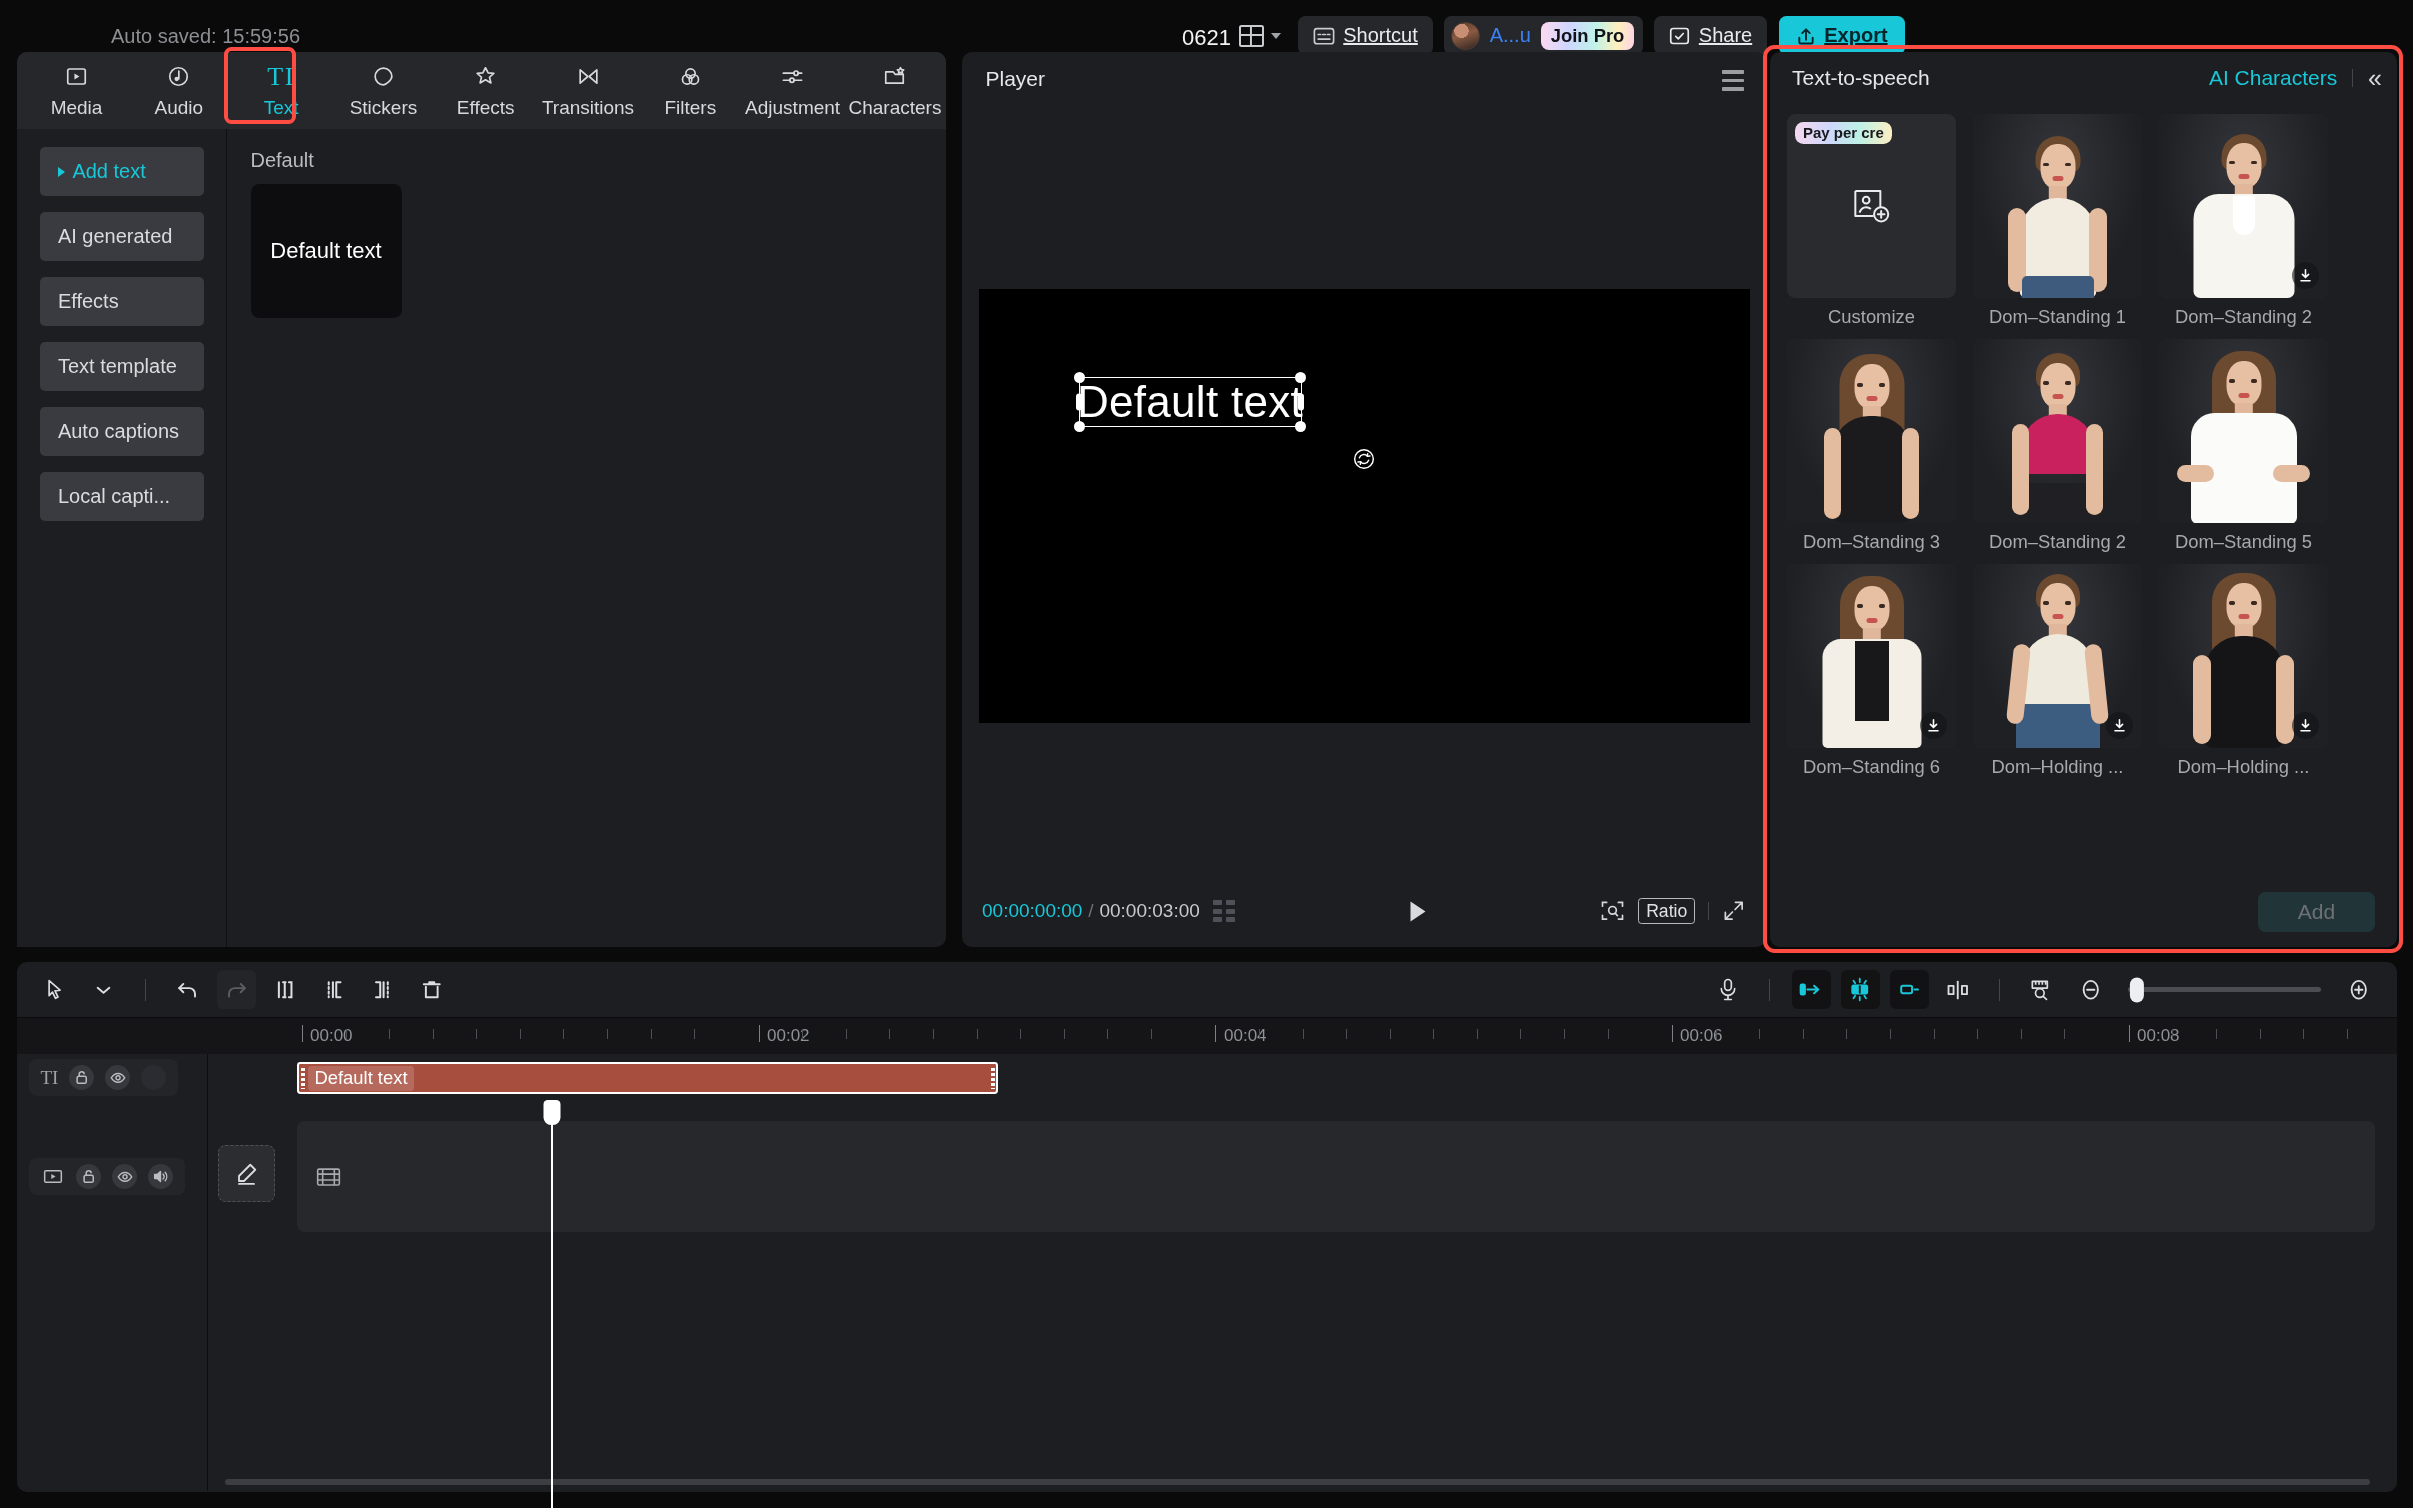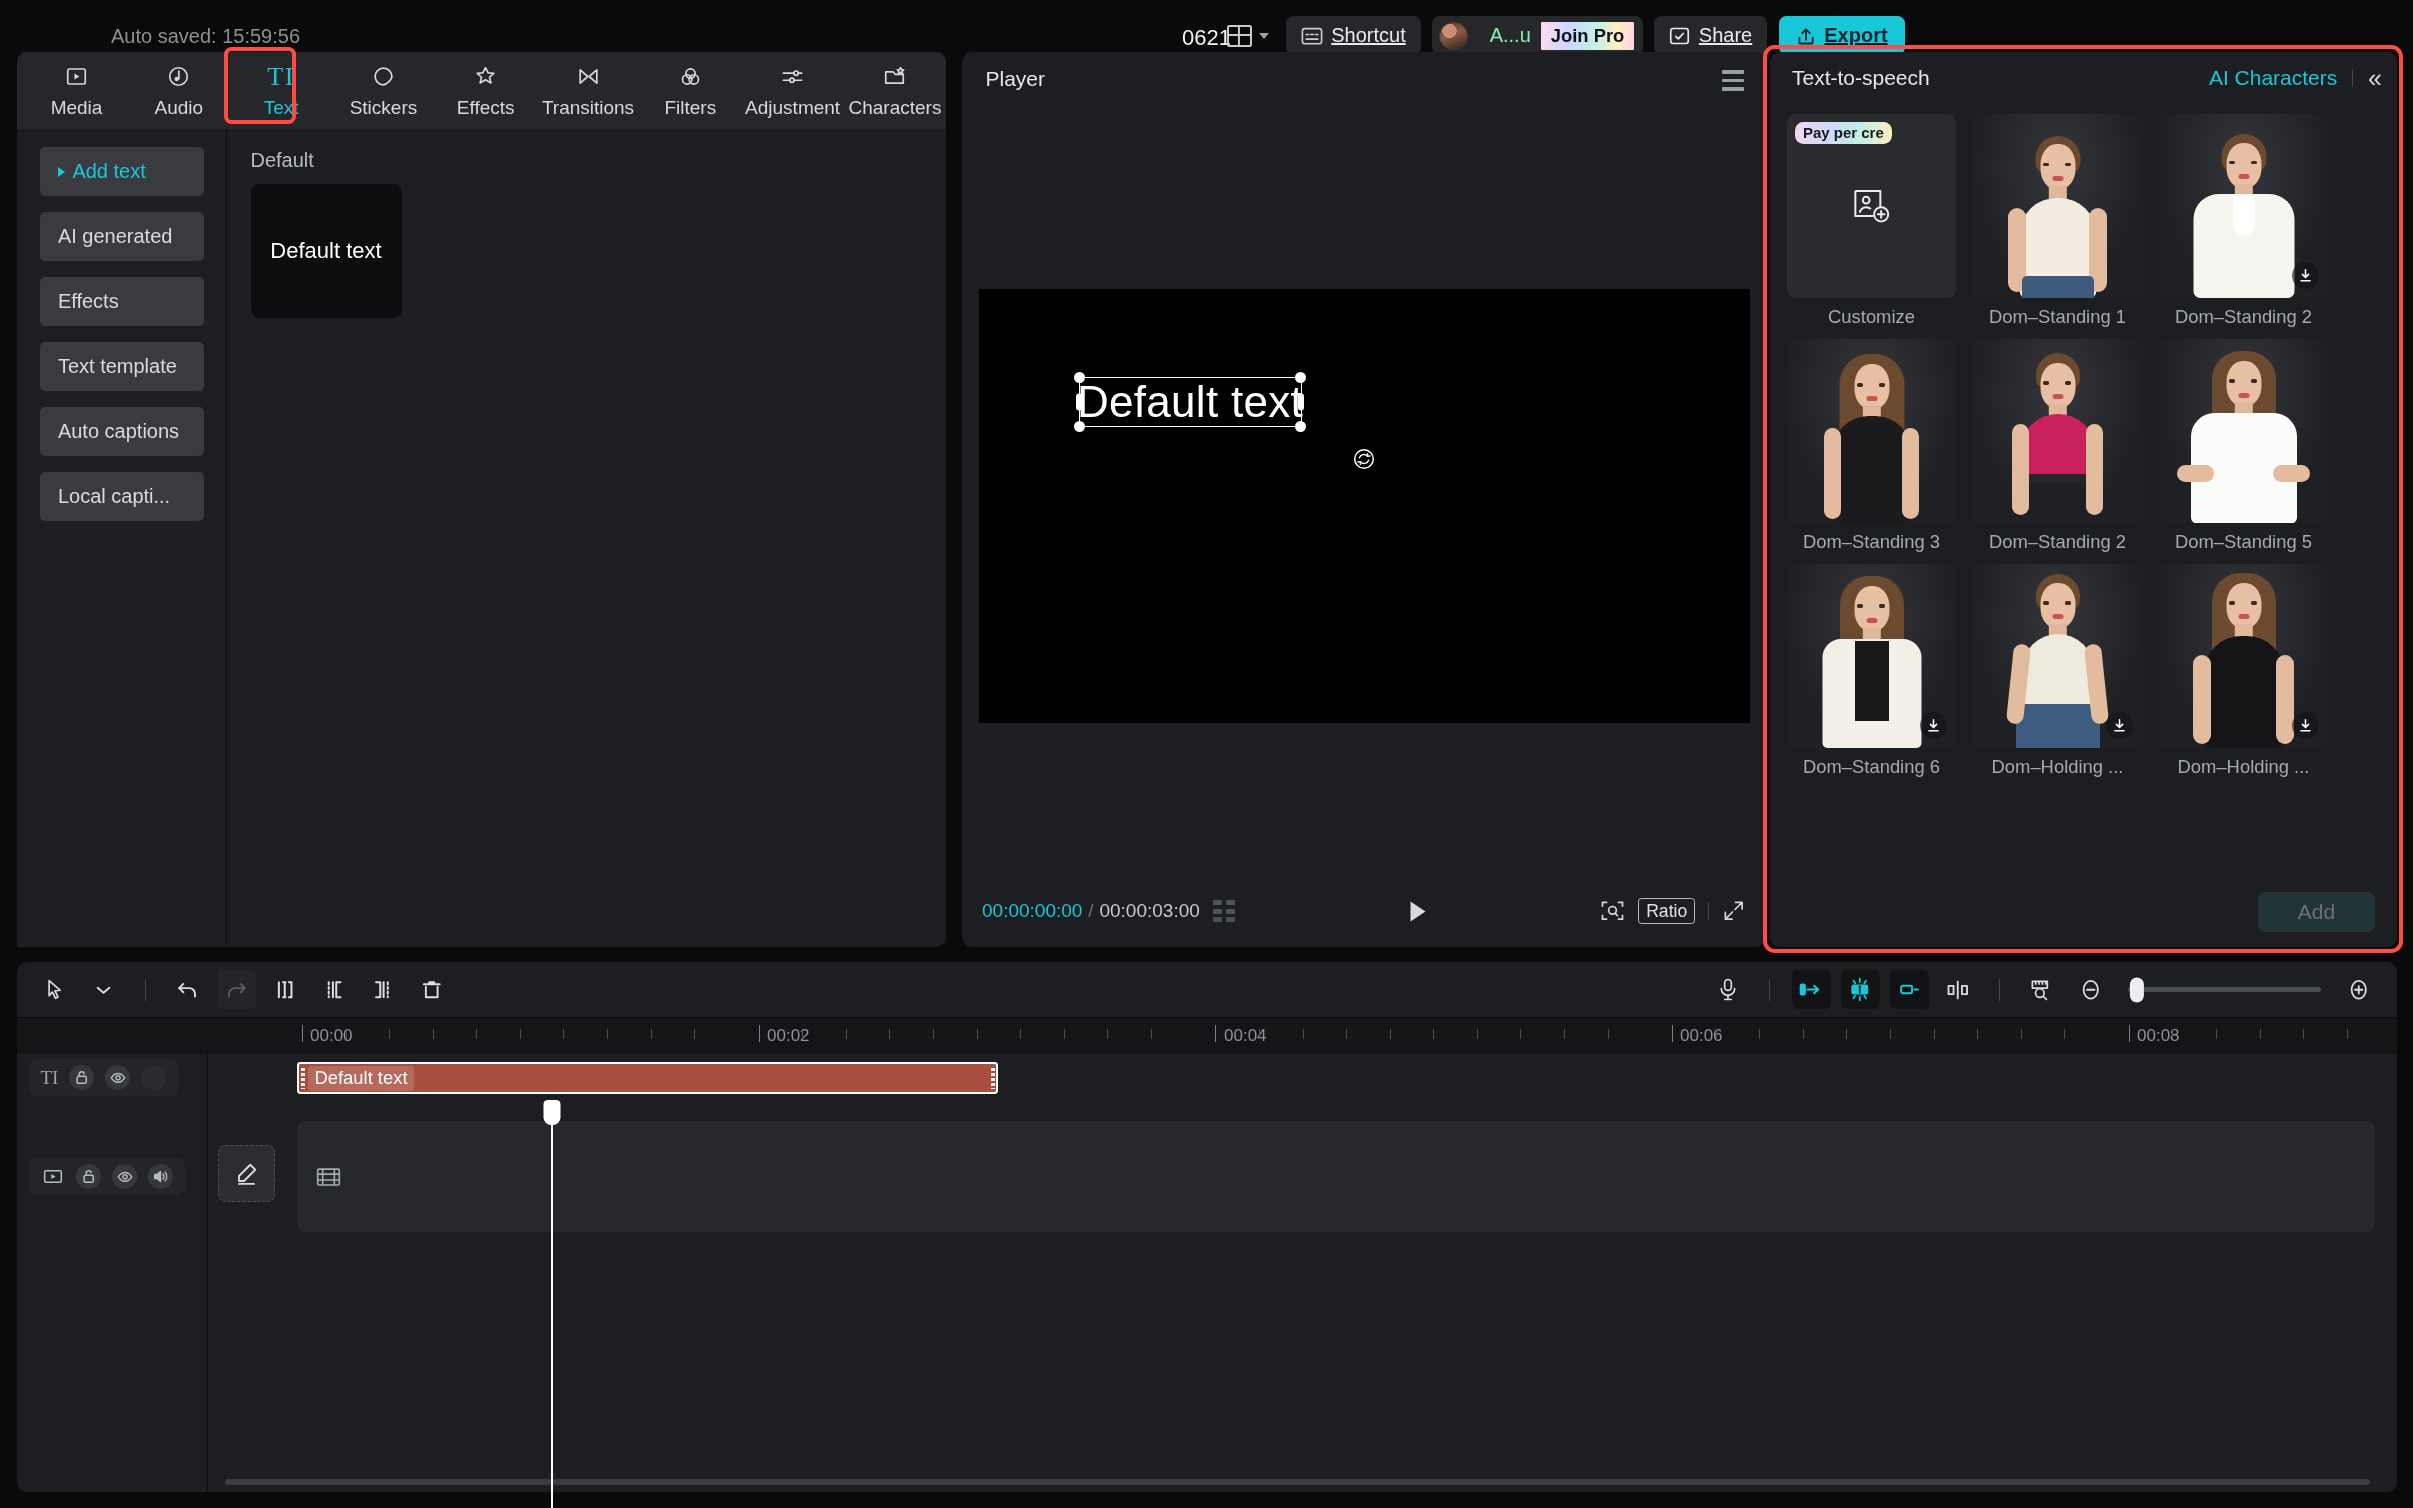--- a/index.html
+++ b/index.html
@@ -24,22 +24,22 @@
   .layout-ico:after { content:""; position:absolute; left: -1.7px; right: -1.7px; top: 7.5px; height: 2.1px; background: #c9cbcf; }
   .caret { width: 0; height: 0; border-left: 5.9px solid transparent; border-right: 5.9px solid transparent; border-top: 6.7px solid #9fa2a7; }
 
   .pill { display: flex; align-items: center; gap: 8.4px; height: 39px; padding: 0 15px; border-radius: 7.5px; background: #26272b; font-size: 20px; color: #e9eaec; cursor: pointer; white-space: nowrap; text-decoration: underline; }
   .pill.export { background: #18c8d8; color: #06262b; font-weight: 600; padding: 0 17px; }
   .acct-group { display: flex; align-items: center; gap: 10px; height: 39px; padding: 0 8.4px 0 6.7px; border-radius: 7.5px; background: #26272b; }
   .avatar { width: 28.5px; height: 28.5px; border-radius: 50%; background:
       radial-gradient(circle at 35% 30%, #c98f74 0 28%, transparent 29%),
       linear-gradient(160deg, #5d3a2c 0%, #8a5a42 45%, #2e2420 100%);
       border: 0.8px solid #4a3b33; flex: none; }
-  .acct-name { font-size: 20px; color: #86efac; margin-left: 12px; }
-  .joinpro { font-size: 18.4px; font-weight: 700; color: #12131a; padding: 3.4px 10px; border-radius: 1px;
+  .acct-name { font-size: 20px; color: #3b82f6; }
+  .joinpro { font-size: 18.4px; font-weight: 700; color: #12131a; padding: 3.4px 10px; border-radius: 8px;
      background: linear-gradient(95deg,#ffd9f0 0%,#cfd6ff 30%,#bff2e8 58%,#fff0bd 82%,#ffd2e6 100%); cursor: pointer; }
 
   .ico { display:inline-flex; align-items:center; justify-content:center; flex:none; }
   svg { display: block; }
 
   
   .leftcol { position: absolute; left: 17px; top: 52px; width: 929px; height: 895px; background: #1d1e21; border-radius: 10px; }
   .tabrail { position: absolute; left: 0; top: 0; width: 929px; height: 77px; background: #26272b; border-radius: 10px 10px 0 0; display: flex; align-items: center; padding-left: 8.4px; }
   .tab { width: 107px; height: 72px; display: flex; flex-direction: column; align-items: center; justify-content: center; gap: 5.9px; cursor: pointer; }
   .tab .lbl { font-size: 19px; color: #d7d9dc; white-space: nowrap; }

